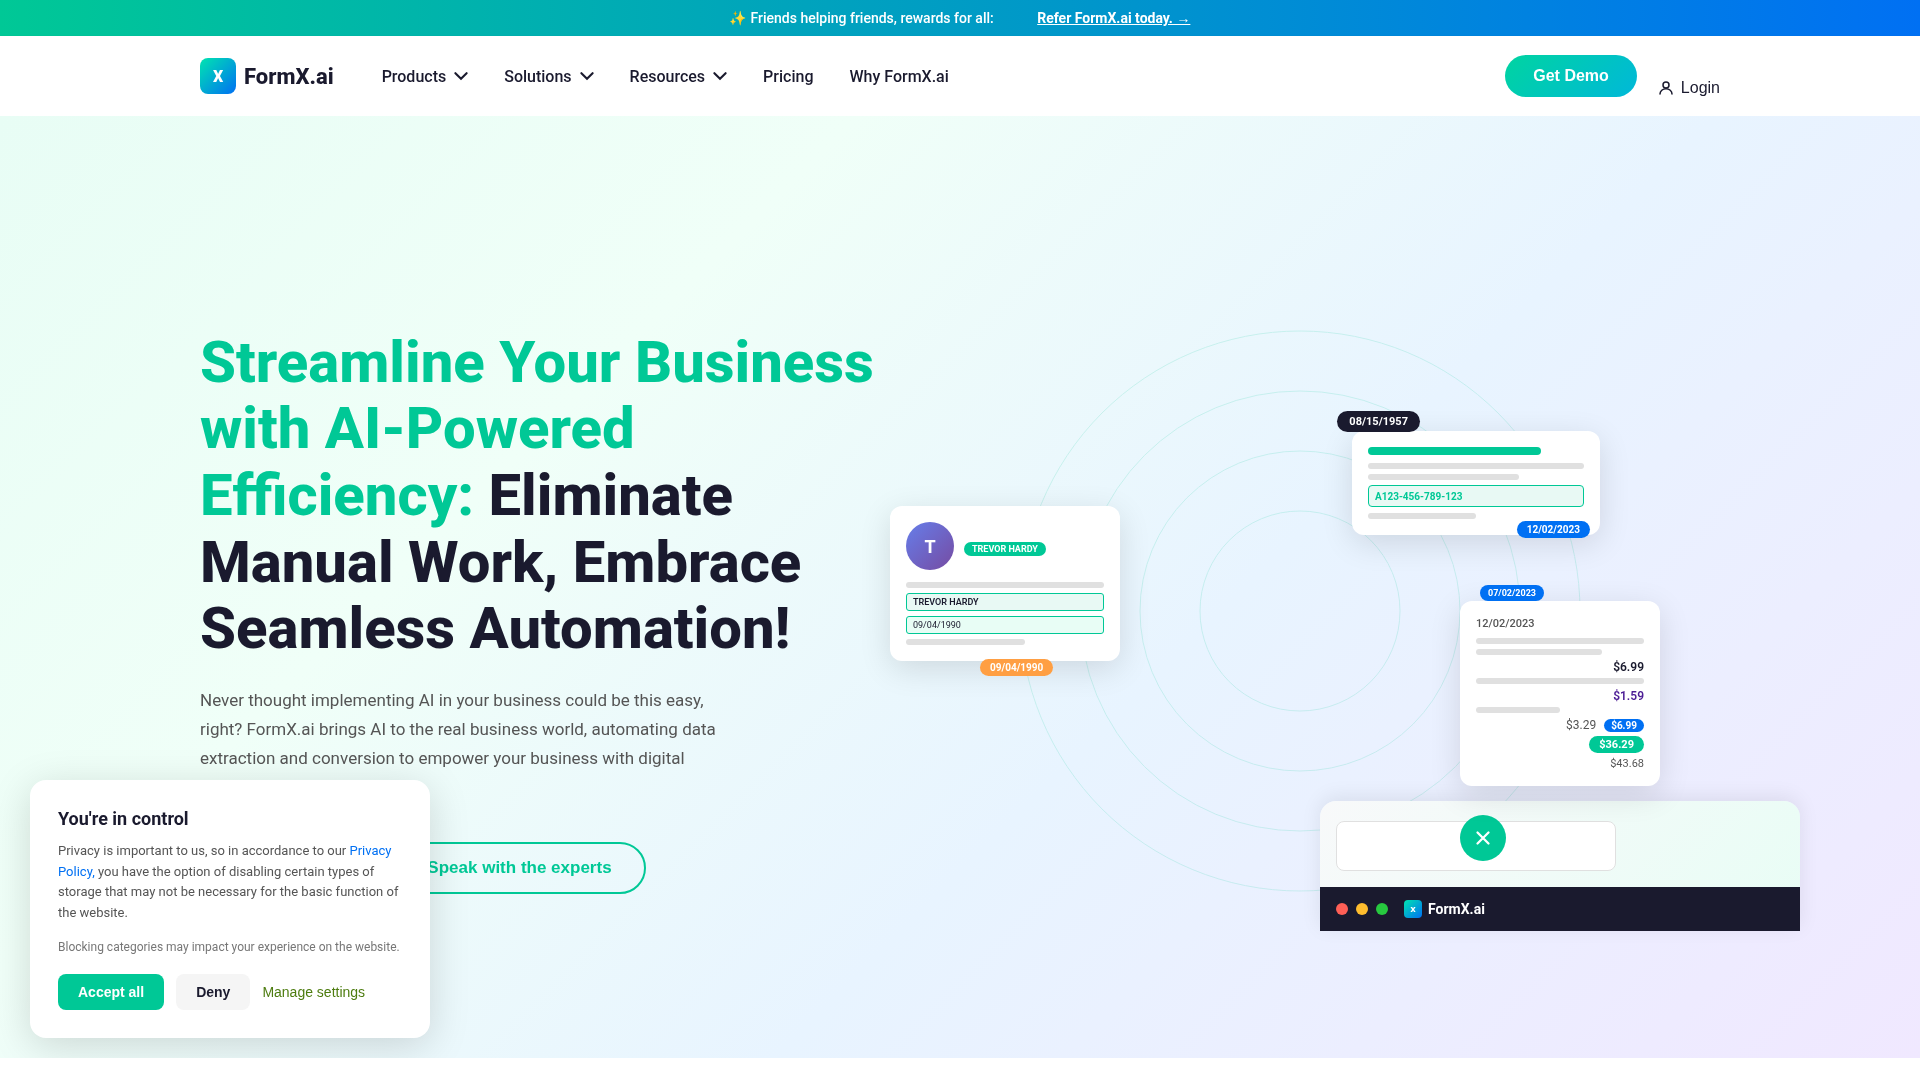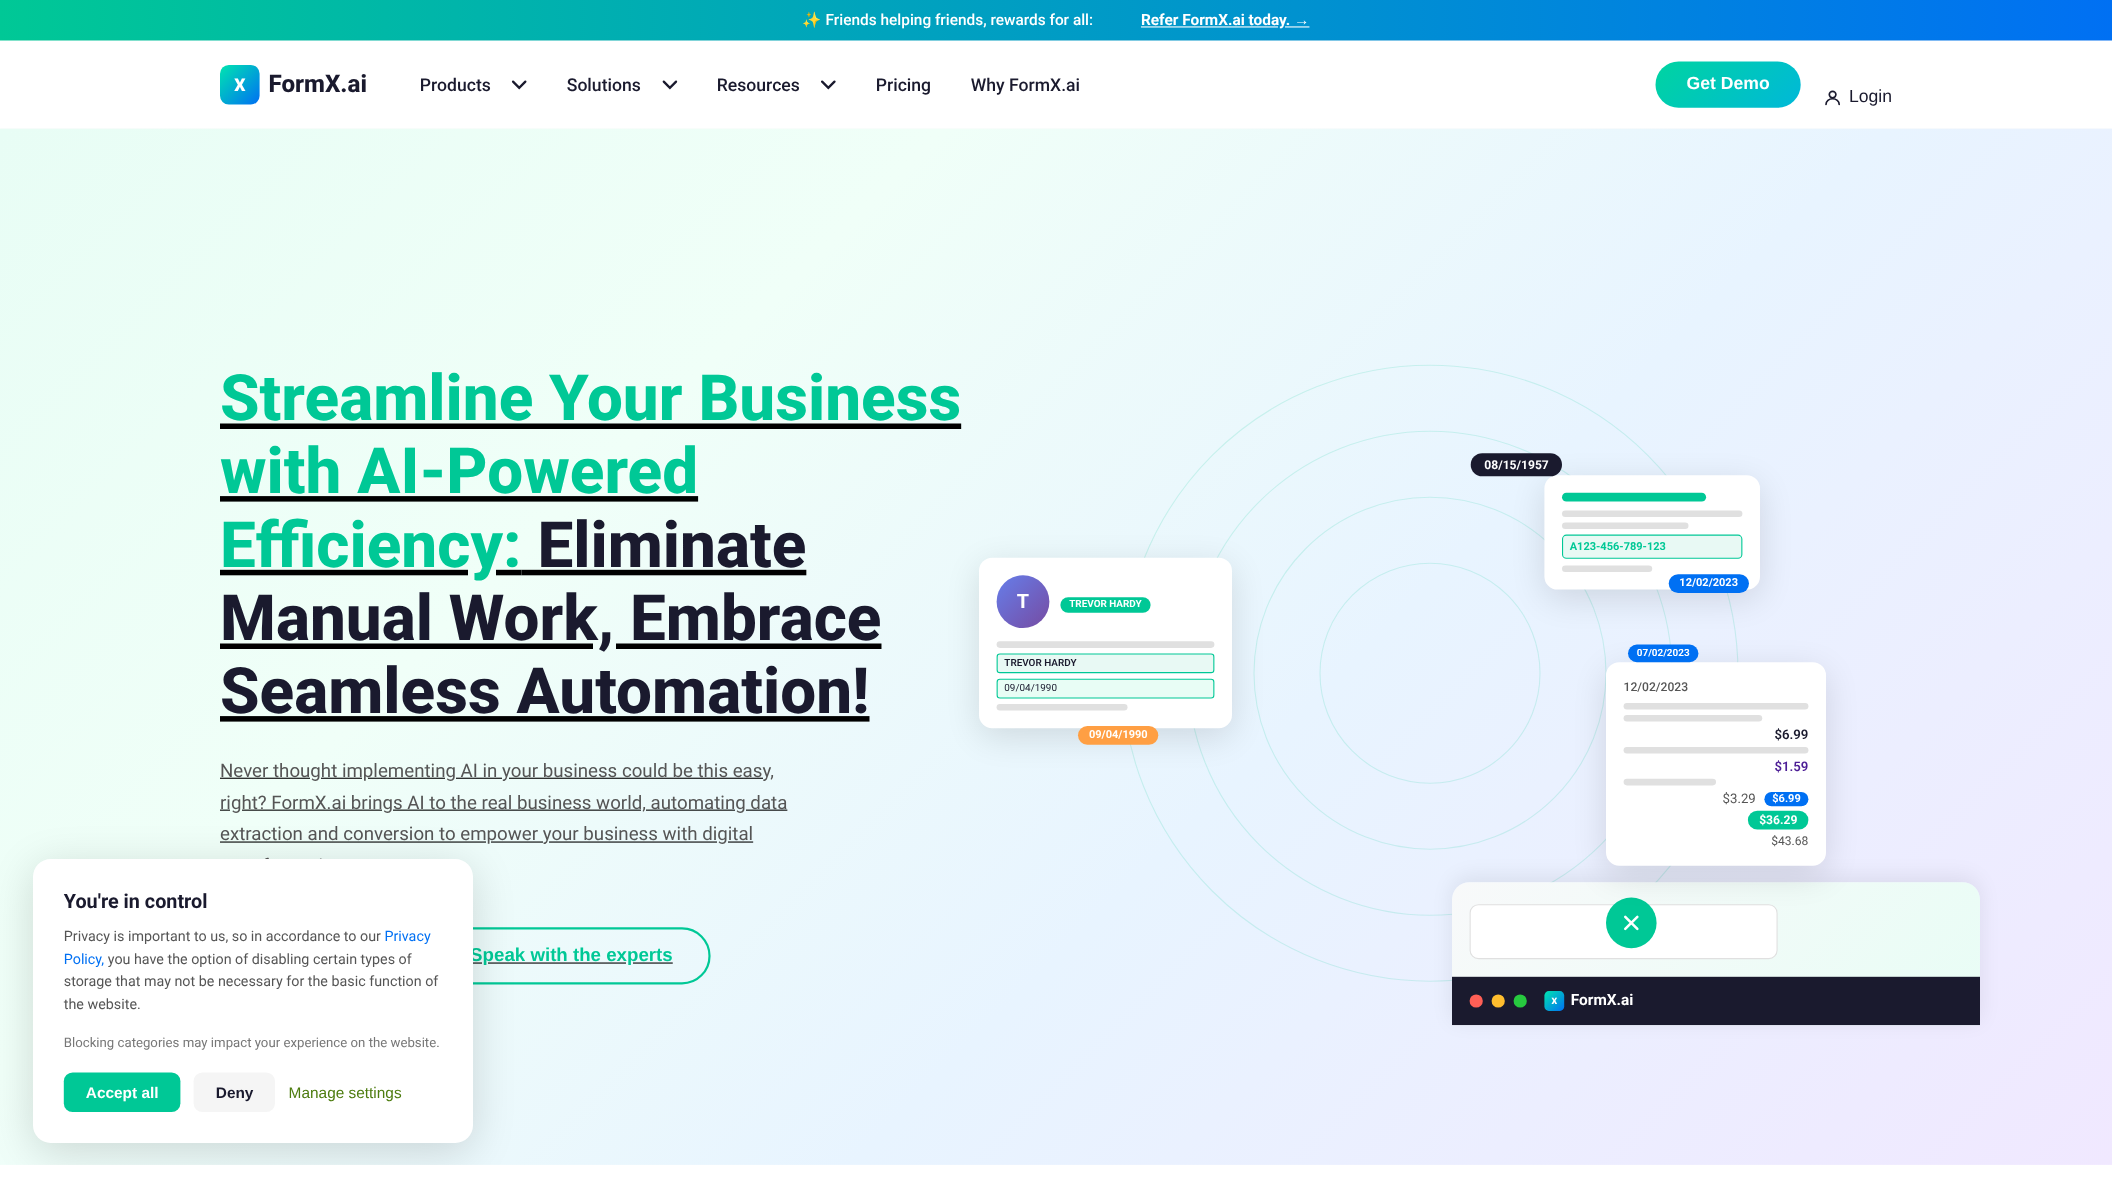--- a/index.html
+++ b/index.html
@@ -23,36 +23,35 @@
       justify-content: space-between;
       padding: 0 200px;
       height: 80px;
       background: #fff;
       box-shadow: 0 1px 3px rgba(0,0,0,0.06);
     }
     .navbar-left { display: flex; align-items: center; gap: 48px; }
     .logo { display: flex; align-items: center; gap: 8px; font-weight: 800; font-size: 22px; color: #1a1a2e; text-decoration: none; }
     .logo-icon { width: 36px; height: 36px; background: linear-gradient(135deg, #00e5b0, #0070f3); border-radius: 8px; display: flex; align-items: center; justify-content: center; color: #fff; font-weight: 900; font-size: 16px; }
     .nav-links { display: flex; align-items: center; gap: 36px; }
-    .nav-link { font-size: 16px; color: #1a1a2e; text-decoration: none; display: flex; align-items: center; gap: 19px; font-weight: 500; cursor: pointer; }
+    .nav-link { font-size: 16px; color: #1a1a2e; text-decoration: none; display: flex; align-items: center; gap: 8px; font-weight: 500; cursor: pointer; }
     .nav-link svg { width: 14px; height: 14px; }
     .navbar-right { display: flex; align-items: flex-end; gap: 20px; }
     .btn-demo { background: linear-gradient(135deg, #00d4a1, #00b8d9); color: #fff; border: none; border-radius: 50px; padding: 12px 28px; font-size: 16px; font-weight: 600; cursor: pointer; }
     .btn-login { display: flex; align-items: center; gap: 6px; background: none; border: none; font-size: 16px; color: #1a1a2e; cursor: pointer; font-weight: 500; }
 
     
     .hero {
       display: flex;
       align-items: center;
       position: relative;
       padding: 48px 200px 0;
       height: calc(1080px - 100px - 38px);
       background: linear-gradient(135deg, #e8fdf5 0%, #f0fff8 30%, #e8f4ff 60%, #f0e8ff 100%);
       overflow: hidden;
-      text-decoration: underline;
     }
     .hero-left { flex: 0 0 680px; z-index: 2; }
     .hero-title { font-size: 58px; font-weight: 800; line-height: 1.15; margin-bottom: 24px; }
     .hero-title .green { color: #00c896; }
     .hero-title .dark { color: #1a1a2e; }
     .hero-desc { font-size: 17px; color: #555; line-height: 1.7; margin-bottom: 40px; max-width: 520px; }
     .hero-buttons { display: flex; gap: 16px; align-items: flex-end; }
     .btn-start { background: linear-gradient(135deg, #00d4a1, #00b8d9); color: #fff; border: none; border-radius: 50px; padding: 16px 32px; font-size: 17px; font-weight: 600; cursor: pointer; display: flex; align-items: center; gap: 8px; }
     .btn-speak { background: transparent; color: #00c896; border: 2px solid #00c896; border-radius: 50px; padding: 14px 32px; font-size: 17px; font-weight: 600; cursor: pointer; }
 
@@ -205,21 +204,21 @@
 
     <svg class="deco-circles" viewBox="0 0 600 600">
       <circle cx="300" cy="300" r="100" fill="none" stroke="#00c896" stroke-width="1"></circle>
       <circle cx="300" cy="300" r="160" fill="none" stroke="#00c896" stroke-width="1"></circle>
       <circle cx="300" cy="300" r="220" fill="none" stroke="#00c896" stroke-width="1"></circle>
       <circle cx="300" cy="300" r="280" fill="none" stroke="#00c896" stroke-width="1"></circle>
     </svg>
 
     <div class="badge badge-date" style="position:absolute; top:60px; right:300px; z-index:5;">08/15/1957</div>
 
-    <div class="doc-card card-form" style="top:80px; right:120px; width:196px; z-index:4;">
+    <div class="doc-card card-form" style="top:80px; right:120px; width:248px; z-index:4;">
       <div style="height:8px; background:#00c896; border-radius:4px; margin-bottom:8px; width:80%;"></div>
       <div style="height:6px; background:#e0e0e0; border-radius:3px; margin-bottom:5px;"></div>
       <div style="height:6px; background:#e0e0e0; border-radius:3px; margin-bottom:5px; width:70%;"></div>
 
       <div style="position:relative; margin-top:4px;">
         <div style="height:22px; background:#e8f9f4; border:1.5px solid #00c896; border-radius:4px; display:flex; align-items:center; padding:0 6px;">
           <span style="font-size:10px; font-weight:700; color:#00c896;">A123-456-789-123</span>
         </div>
       </div>
       <div style="height:6px; background:#e0e0e0; border-radius:3px; margin-top:6px; width:50%;"></div>

